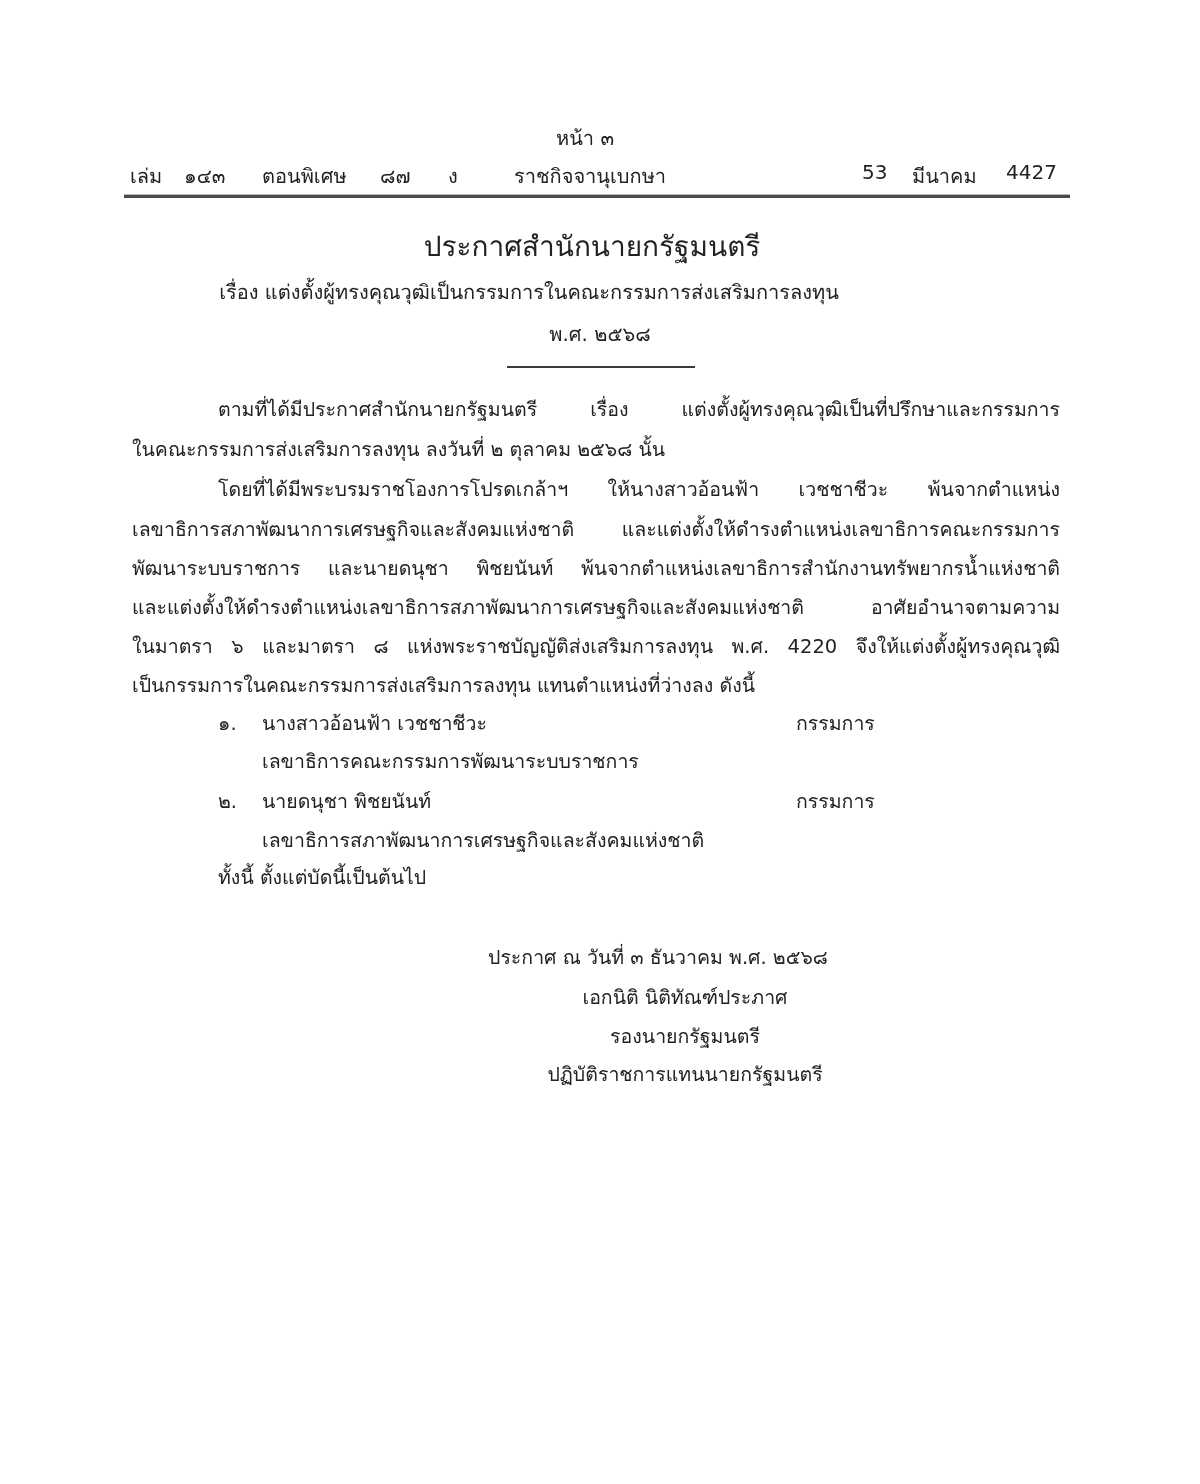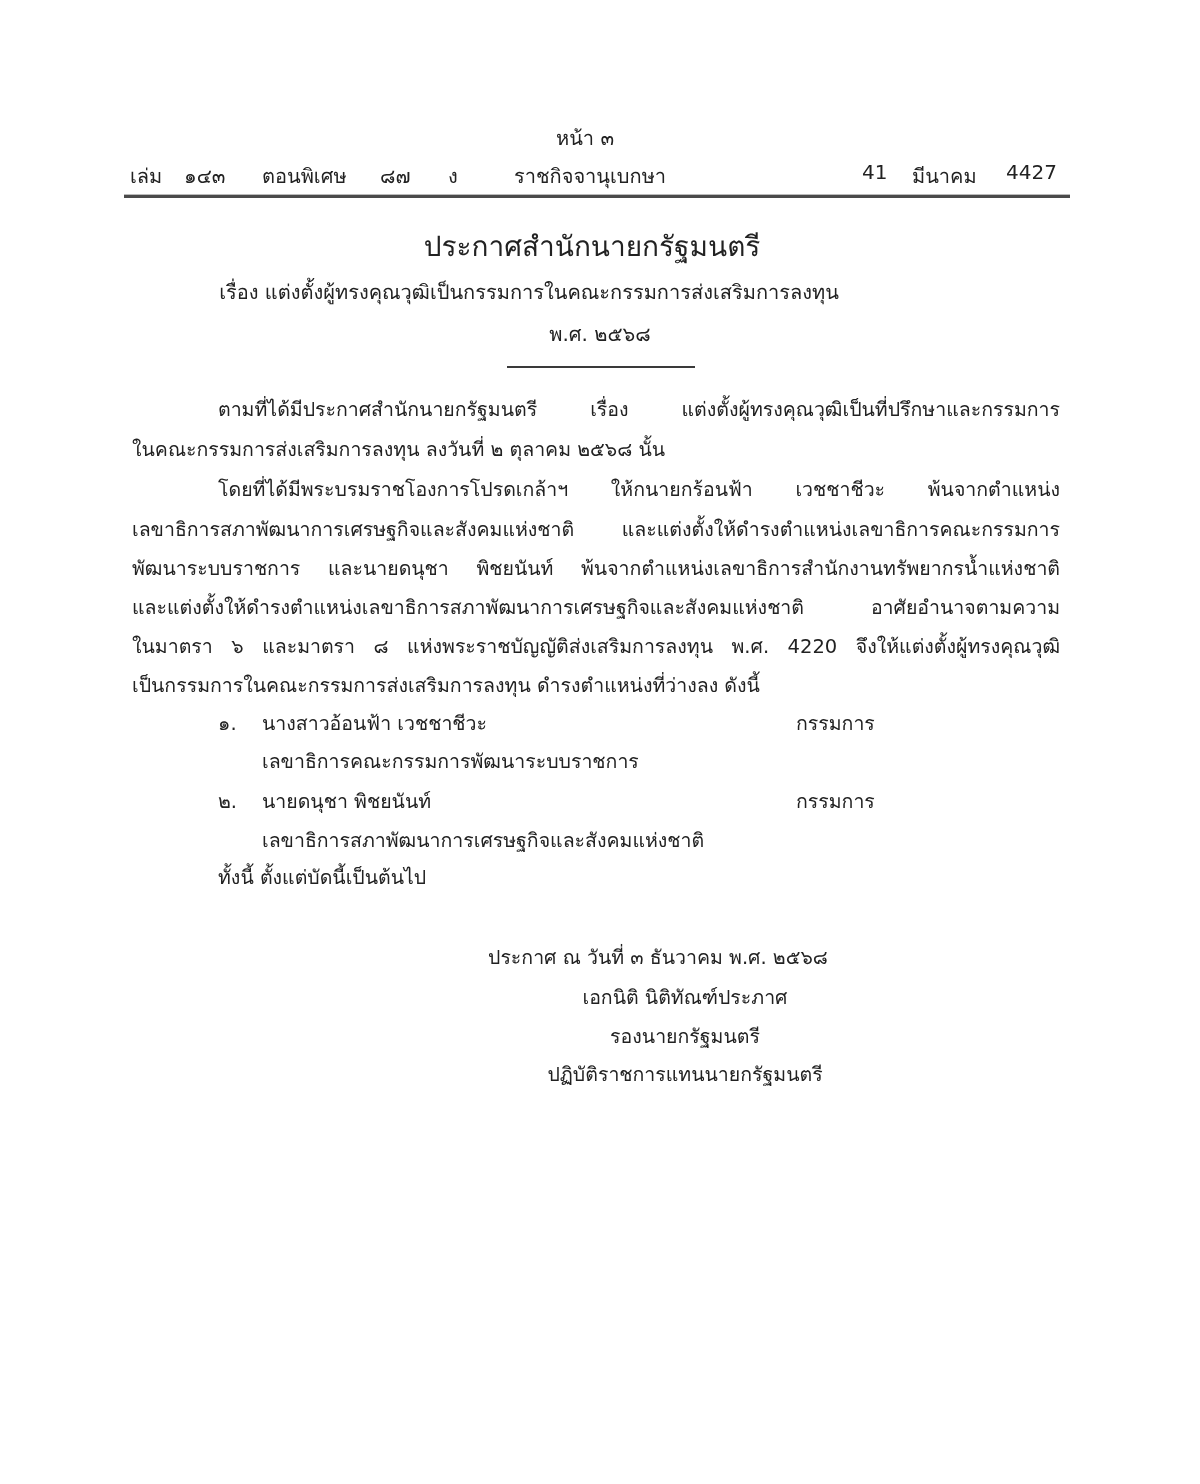--- a/index.html
+++ b/index.html
@@ -36,43 +36,43 @@
 
 <div class="abs page-no">หน้า ๓</div>
 
 <div>
   <span class="abs hdr" style="left:130px">เล่ม</span>
   <span class="abs hdr" style="left:184px">๑๔๓</span>
   <span class="abs hdr" style="left:262px">ตอนพิเศษ</span>
   <span class="abs hdr" style="left:380px">๘๗</span>
   <span class="abs hdr" style="left:448px">ง</span>
   <span class="abs hdr" style="left:514px">ราชกิจจานุเบกษา</span>
-  <span class="abs hdr" style="left:862px">41</span>
+  <span class="abs hdr" style="left:862px">53</span>
   <span class="abs hdr" style="left:912px">มีนาคม</span>
   <span class="abs hdr" style="left:1006px">4427</span>
 </div>
 <div class="hdr-rule"></div>
 
 <div class="abs title">ประกาศสำนักนายกรัฐมนตรี</div>
 <div class="abs subject">เรื่อง  แต่งตั้งผู้ทรงคุณวุฒิเป็นกรรมการในคณะกรรมการส่งเสริมการลงทุน</div>
 <div class="abs year">พ.ศ. ๒๕๖๘</div>
 <div class="divider"></div>
 
 <div>
   <div class="abs body-line indent" style="top:394px">ตามที่ได้มีประกาศสำนักนายกรัฐมนตรี  เรื่อง  แต่งตั้งผู้ทรงคุณวุฒิเป็นที่ปรึกษาและกรรมการ</div>
   <div class="abs body-line last" style="top:434px">ในคณะกรรมการส่งเสริมการลงทุน ลงวันที่ ๒ ตุลาคม ๒๕๖๘ นั้น</div>
 </div>
 
 <div>
-  <div class="abs body-line indent" style="top:474px">โดยที่ได้มีพระบรมราชโองการโปรดเกล้าฯ  ให้กนายกร้อนฟ้า  เวชชาชีวะ  พ้นจากตำแหน่ง</div>
+  <div class="abs body-line indent" style="top:474px">โดยที่ได้มีพระบรมราชโองการโปรดเกล้าฯ  ให้นางสาวอ้อนฟ้า  เวชชาชีวะ  พ้นจากตำแหน่ง</div>
   <div class="abs body-line" style="top:514px">เลขาธิการสภาพัฒนาการเศรษฐกิจและสังคมแห่งชาติ  และแต่งตั้งให้ดำรงตำแหน่งเลขาธิการคณะกรรมการ</div>
   <div class="abs body-line" style="top:553px">พัฒนาระบบราชการ  และนายดนุชา  พิชยนันท์  พ้นจากตำแหน่งเลขาธิการสำนักงานทรัพยากรน้ำแห่งชาติ</div>
   <div class="abs body-line" style="top:592px">และแต่งตั้งให้ดำรงตำแหน่งเลขาธิการสภาพัฒนาการเศรษฐกิจและสังคมแห่งชาติ  อาศัยอำนาจตามความ</div>
   <div class="abs body-line" style="top:631px">ในมาตรา ๖ และมาตรา ๘ แห่งพระราชบัญญัติส่งเสริมการลงทุน พ.ศ. 4220 จึงให้แต่งตั้งผู้ทรงคุณวุฒิ</div>
-  <div class="abs body-line last" style="top:670px">เป็นกรรมการในคณะกรรมการส่งเสริมการลงทุน  ดำรงตำแหน่งที่ว่างลง  ดังนี้</div>
+  <div class="abs body-line last" style="top:670px">เป็นกรรมการในคณะกรรมการส่งเสริมการลงทุน  แทนตำแหน่งที่ว่างลง  ดังนี้</div>
 </div>
 
 <div>
   <div>
     <span class="abs item-num" style="top:708px">๑.</span>
     <span class="abs item-name" style="top:708px">นางสาวอ้อนฟ้า  เวชชาชีวะ</span>
     <span class="abs item-role" style="top:708px">กรรมการ</span>
     <span class="abs item-pos" style="top:746px">เลขาธิการคณะกรรมการพัฒนาระบบราชการ</span>
   </div>
   <div>

